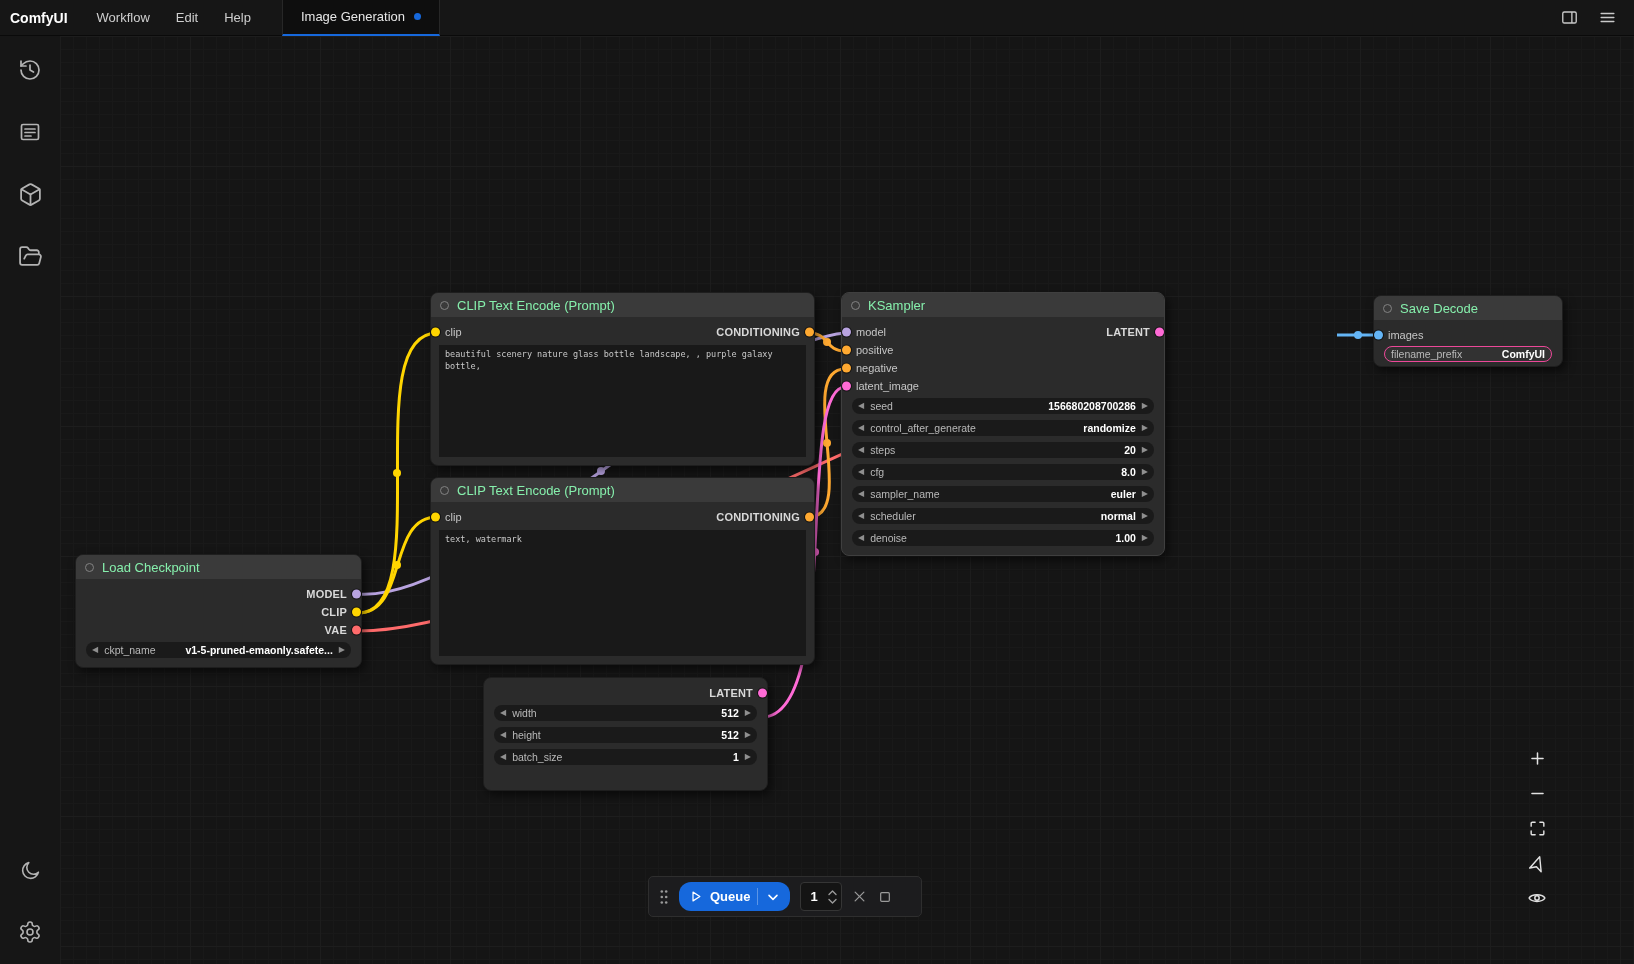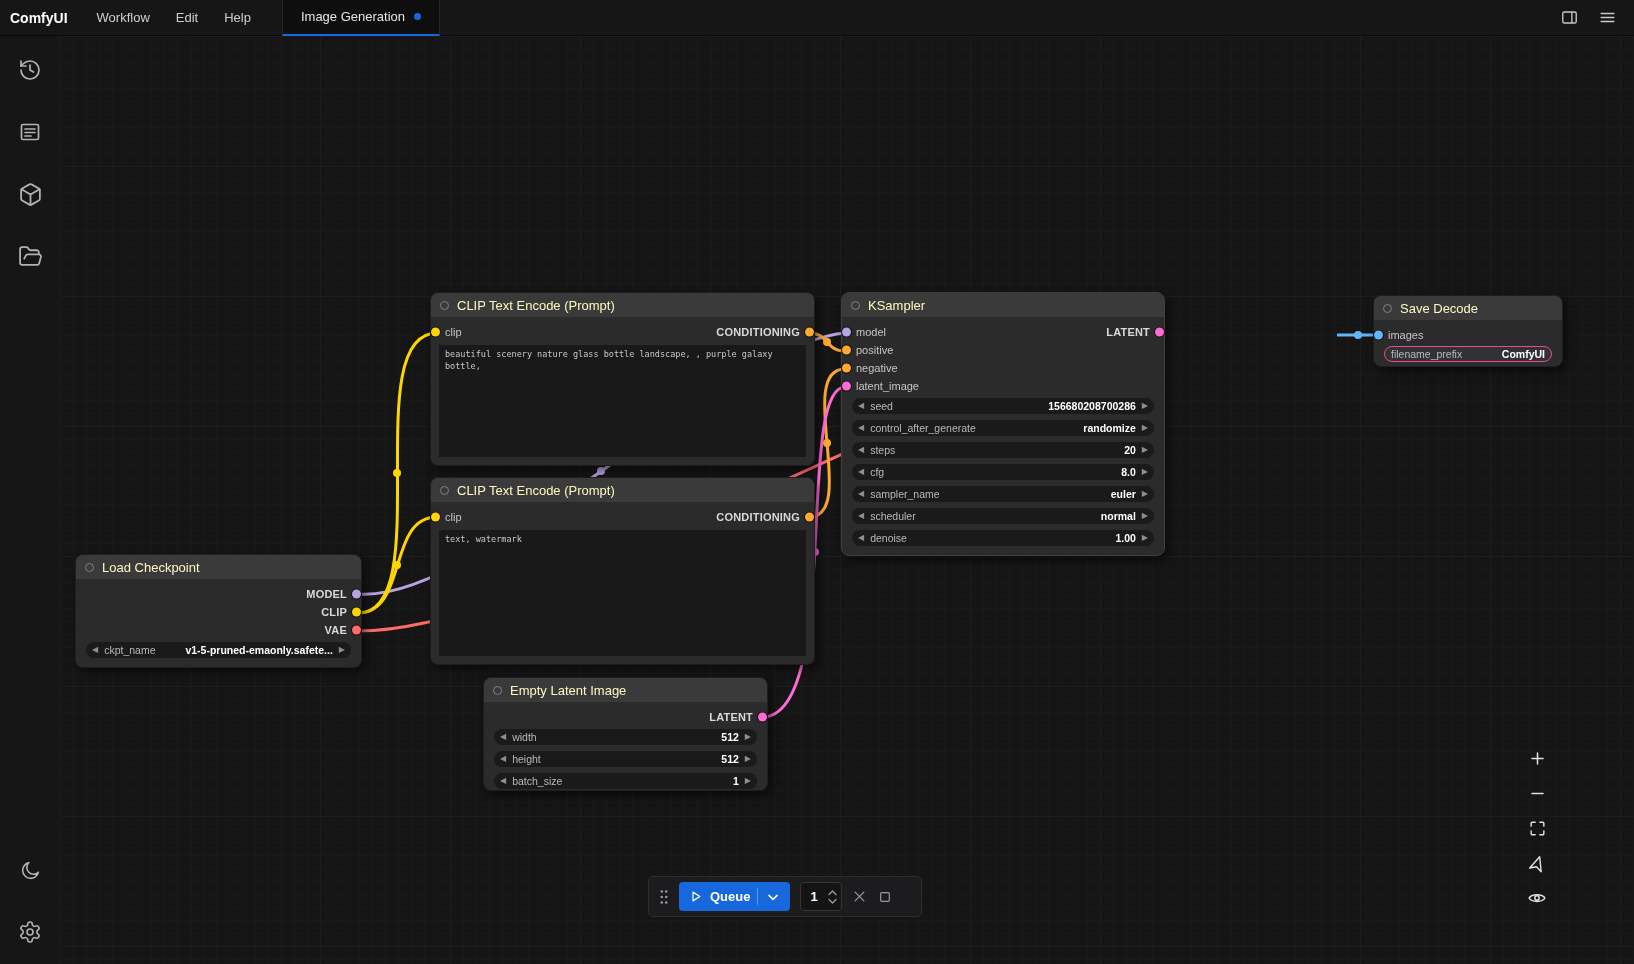--- a/index.html
+++ b/index.html
@@ -35,21 +35,21 @@
     background-size:130px 130px, 130px 130px, 13px 13px, 13px 13px;
     overflow:hidden; }
   .wires { position:absolute; top:0; left:0; z-index:1; }
 
   
   .node { position:absolute; z-index:2; background:#2b2b2b; border:1px solid #1e1e1e; border-radius:8px;
     box-shadow:3px 4px 10px rgba(0,0,0,.55); display:flex; flex-direction:column; }
   .node-header { height:24px; flex:0 0 24px; background:#3a3a3a; border-radius:7px 7px 0 0;
     display:flex; align-items:center; gap:8px; padding:0 9px; }
   .collapse-dot { width:9px; height:9px; border-radius:50%; border:1.5px solid #828282; flex:0 0 auto; }
-  .node-title { font-size:13px; color:#fef9c3; white-space:nowrap; }
+  .node-title { font-size:13px; color:#86efac; white-space:nowrap; }
   .node-body { flex:1; display:flex; flex-direction:column; padding-top:6px; min-height:0; }
   .slot-row { position:relative; height:18px; flex:0 0 18px; display:flex; align-items:center;
     justify-content:space-between; padding:0 14px; }
   .slot-row.out-only { justify-content:flex-end; }
   .in-label { font-size:11px; color:#c6c6c6; }
   .out-label { font-size:11px; font-weight:bold; color:#d9d9d9; letter-spacing:.2px; }
   .dot { position:absolute; top:50%; width:9px; height:9px; border-radius:50%;
     transform:translateY(-50%); box-shadow:0 0 0 1px rgba(0,0,0,.55); }
   .dot.in { left:0; }
   .dot.out { right:0; }
@@ -58,21 +58,21 @@
   .widget .arrow { color:#8f8f8f; font-size:8px; line-height:1; }
   .widget .wlabel { color:#b9b9b9; margin-right:auto; white-space:nowrap; }
   .widget .wvalue { color:#ffffff; font-weight:bold; white-space:nowrap; }
   .widget.plain { background:#323232; border:1px solid #ec4899; margin:2px 10px; justify-content:space-between; }
   .prompt { flex:1; margin:4px 8px 8px; background:#191919; border-radius:0; padding:4px 6px;
     font-family:"DejaVu Sans Mono", monospace; font-size:8.5px; color:#c9c9c9; line-height:1.4; overflow:hidden; }
 
   
   .queue-bar { position:absolute; left:588px; top:840px; width:274px; height:41px; background:#1c1c1e;
     border:1px solid #2e2e2e; border-radius:5px; display:flex; align-items:center; padding:0 10px; gap:10px; z-index:3; }
-  .queue-btn { height:29px; background:#1668dc; border-radius:4px; display:flex; align-items:center;
+  .queue-btn { height:29px; background:#1668dc; border-radius:12px; display:flex; align-items:center;
     color:#fff; padding:4px 9px; gap:7px; }
   .queue-label { font-size:13px; font-weight:600; }
   .queue-sep { width:1px; height:17px; background:rgba(255,255,255,.3); }
   .spin { width:42px; height:29px; background:#141414; border:1px solid #353535; border-radius:4px;
     display:flex; align-items:center; padding:0 4px 0 9px; gap:4px; }
   .spin-value { color:#fff; font-size:13px; font-weight:bold; flex:1; }
   .spin-arrows { display:flex; flex-direction:column; gap:2px; }
   .gray-icon { display:flex; align-items:center; justify-content:center; color:#9a9a9a; }
 
   
@@ -317,24 +317,20 @@
         <span class="in-label">images</span>
       </div>
       <div class="widget plain">
         <span class="wlabel">filename_prefix</span>
         <span class="wvalue">ComfyUI</span>
       </div>
     </div>
   </div>
 
   <div class="node" style="left:423px; top:641px; width:285px; height:114px;">
-    <div class="node-header">
-      <span class="collapse-dot"></span>
-      <span class="node-title">Empty Latent Image</span>
-    </div>
     <div class="node-body">
       <div class="slot-row out-only">
         <span class="out-label">LATENT</span>
         <span class="dot out" style="background:#ff6bd6"></span>
       </div>
       <div class="widget">
         <span class="arrow">◀</span>
         <span class="wlabel">width</span>
         <span class="wvalue">512</span>
         <span class="arrow">▶</span>

